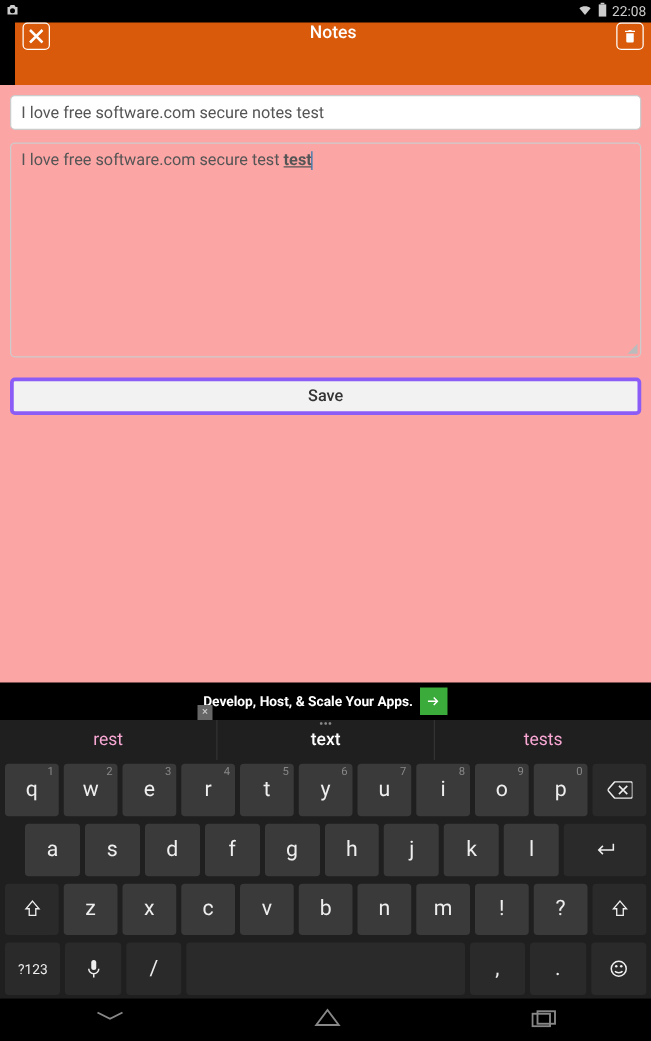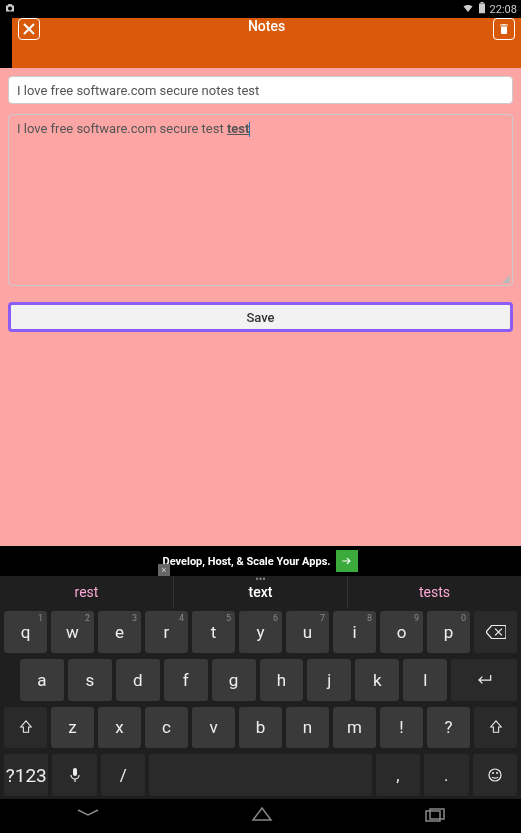--- a/index.html
+++ b/index.html
@@ -207,21 +207,21 @@
     <div class="key">!</div>
     <div class="key">?</div>
     <div class="key dark">
       <svg width="14" height="14" viewBox="0 0 16 16">
           <path d="M8 1l6 7h-3v6H5V8H2z" stroke="#eee" stroke-width="1.2" fill="none"></path>
         </svg>
     </div>
   </div>
 
   <div class="key-row">
-    <div class="key dark" style="font-size:19px;">?123</div>
+    <div class="key dark" style="font-size:11px;">?123</div>
     <div class="key dark">
       <svg width="12" height="16" viewBox="0 0 12 16">
           <rect x="4" y="1" width="4" height="8" rx="2" fill="#eee"></rect>
           <path d="M2 8a4 4 0 008 0M6 12v3" stroke="#eee" stroke-width="1.2" fill="none"></path>
         </svg>
     </div>
     <div class="key dark">/</div>
     <div class="key dark space"></div>
     <div class="key dark">,</div>
     <div class="key dark">.</div>

